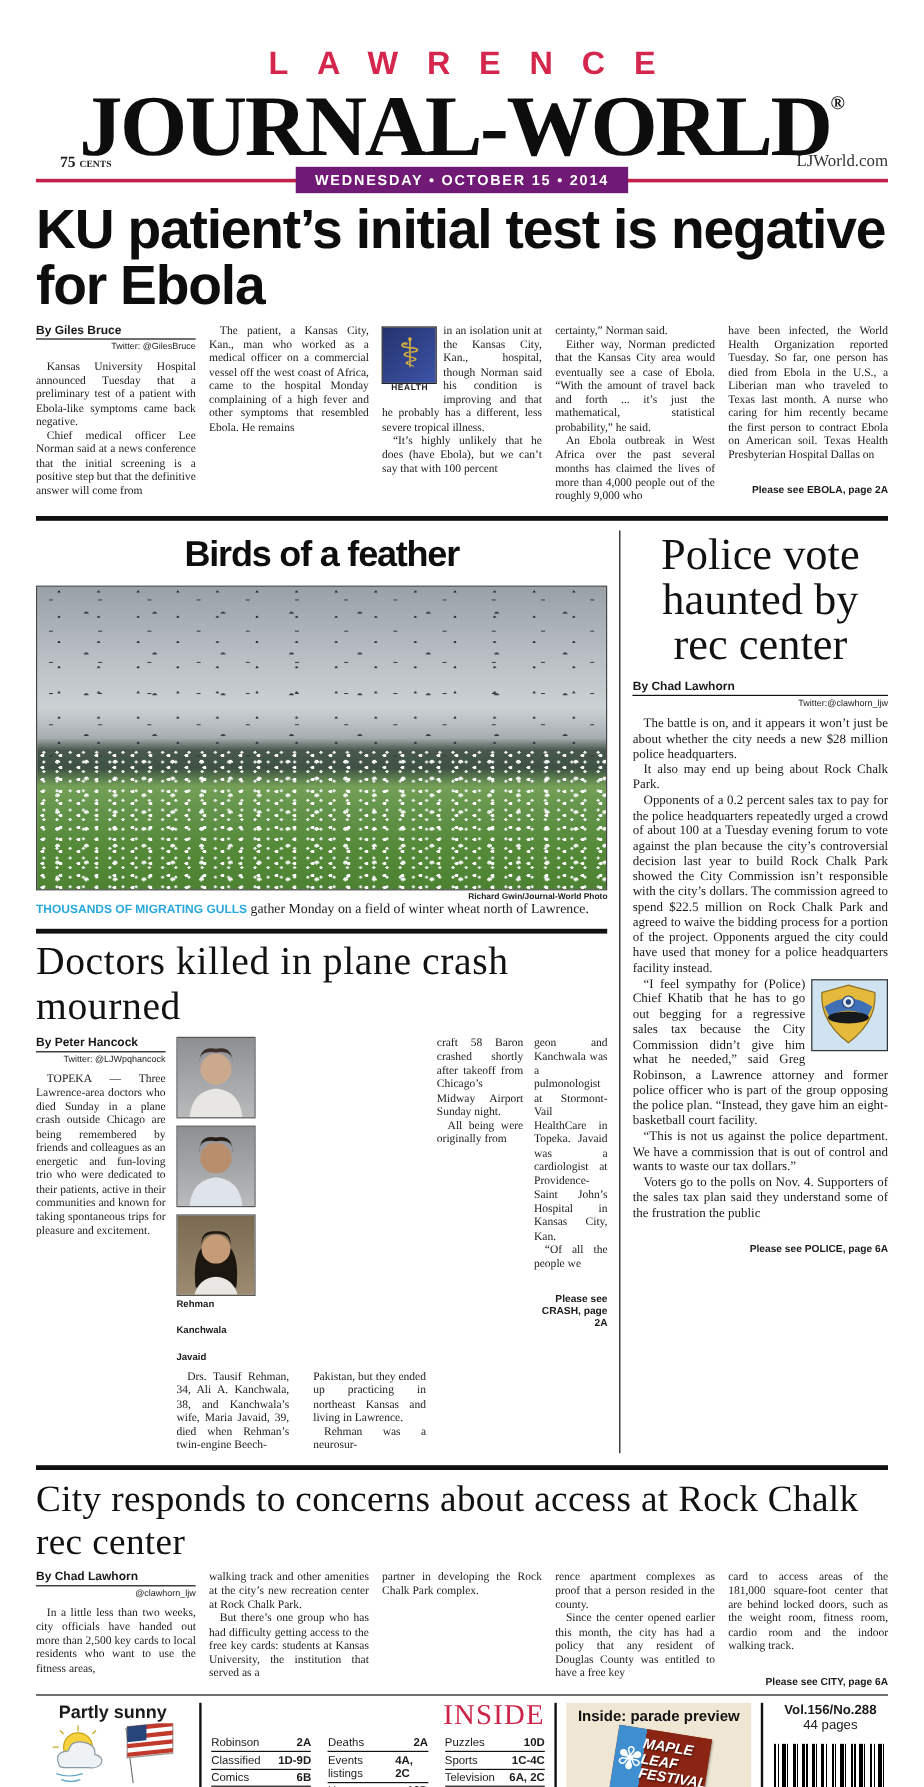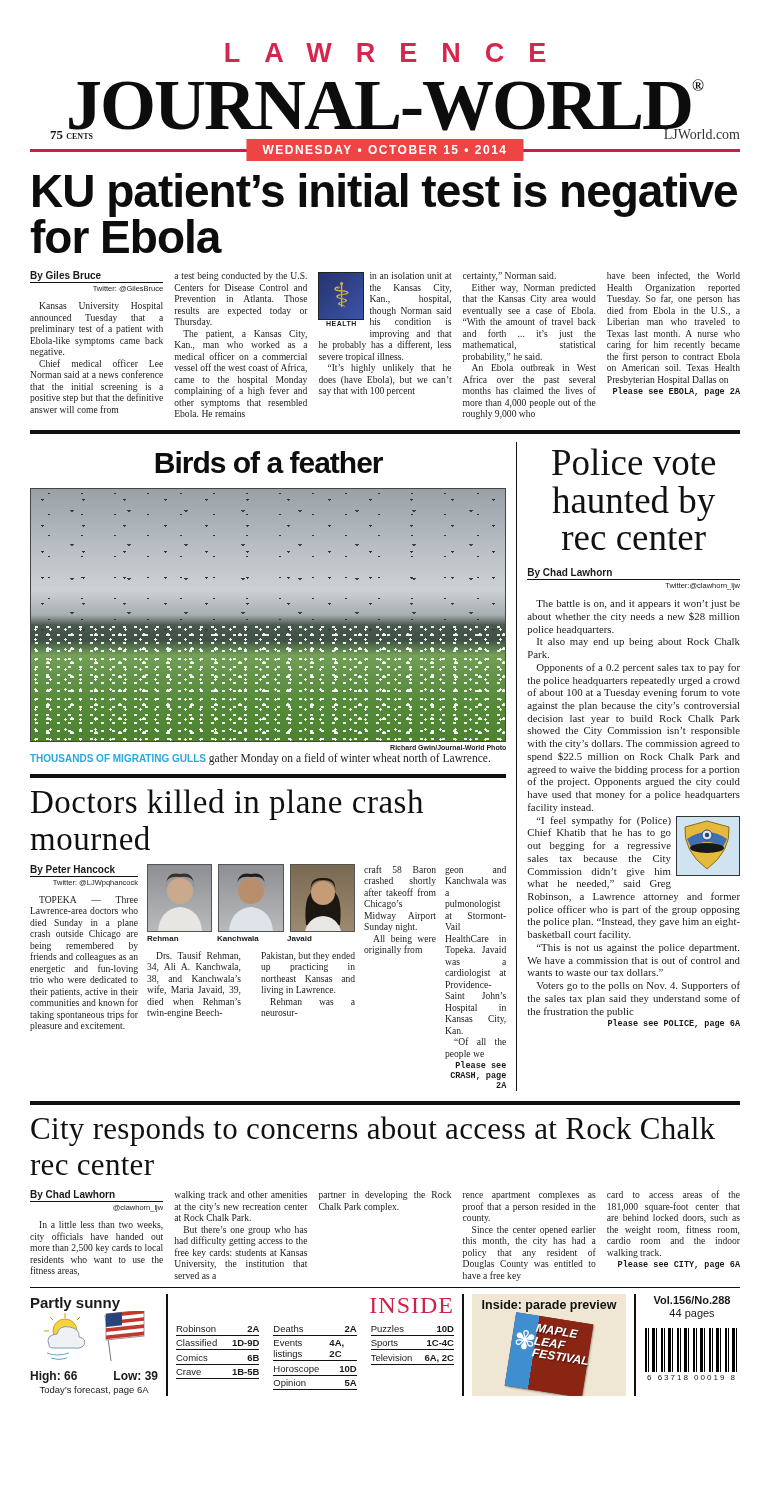--- a/index.html
+++ b/index.html
@@ -8,34 +8,34 @@
   
   .mast{text-align:center;position:relative;}
   .mast-city{font-family:"Liberation Sans",sans-serif;font-weight:700;font-size:27px;color:#d5274d;letter-spacing:24px;margin-top:32px;text-indent:24px;}
   .mast-title{font-family:"Liberation Serif",serif;font-weight:700;font-size:72px;letter-spacing:-2px;color:#0d0d0d;line-height:.95;margin-top:2px;}
   .mast-title sup{font-size:16px;letter-spacing:0;vertical-align:38px;}
   .mast-row{display:flex;justify-content:space-between;align-items:flex-end;font-family:Liberation Serif, serif;margin-top:-12px;margin-left:20px;}
   .price{font-weight:700;font-size:13px;}
   .price small{font-size:8px;font-weight:700;}
   .site{font-size:14px;color:#333;}
   .mast-rule{position:relative;border-top:3px solid #c22148;margin-top:6px;height:14px;}
-  .datebox{position:absolute;left:50%;top:-13px;transform:translateX(-50%);background:#ef4444;color:#fff;font:700 12px "Liberation Sans",sans-serif;letter-spacing:1.5px;padding:4px 16px;white-space:nowrap;}
+  .datebox{position:absolute;left:50%;top:-13px;transform:translateX(-50%);background:#701a75;color:#fff;font:700 12px "Liberation Sans",sans-serif;letter-spacing:1.5px;padding:4px 16px;white-space:nowrap;}
   
   .h-impact{font-family:"Liberation Sans",sans-serif;font-weight:800;color:#0d0d0d;letter-spacing:-1px;}
   .lead-head{font-size:46px;line-height:1;margin:2px 0 10px 0;}
   .birds-head{font-size:30px;text-align:center;margin:4px 0 8px 0;}
   .h-serif{font-family:"Liberation Serif",serif;font-weight:400;color:#111;}
   
   .cols{display:flex;gap:11px;}
   .col{flex:1;min-width:0;}
   .np p{margin:0;font-size:9.6px;line-height:1.2;text-align:justify;text-indent:9px;}
   .np p.noind{text-indent:0;}
   .byline{font-family:"Liberation Sans",sans-serif;font-weight:700;font-size:10px;border-bottom:1.5px solid #111;padding-bottom:1px;}
   .twline{font-family:"Liberation Sans",sans-serif;font-size:7.5px;text-align:right;color:#222;margin:1px 0 7px 0;}
-  .seeline{font-family:Liberation Mono, monospace;font-weight:700;font-size:8.5px;text-align:right;margin-top:2px;}
+  .seeline{font-family:Liberation Sans, sans-serif;font-weight:700;font-size:8.5px;text-align:right;margin-top:18px;}
   .rule-thick{border:none;border-top:4px solid #111;margin:10px 0 0 0;}
   
   .health{float:left;width:46px;margin:2px 5px 2px 0;text-align:center;}
   .health .hbox{width:44px;height:46px;background:linear-gradient(135deg,#25336e,#3c54a8);color:#d9b13c;font-size:34px;line-height:46px;border:1px solid #222;}
   .health .hlab{font:700 7px "Liberation Sans",sans-serif;letter-spacing:.5px;}
   
   .mid{display:flex;margin-top:8px;}
   .mid-left{width:497px;padding-right:10px;}
   .mid-div{width:0;border-left:1.5px solid #111;}
   .mid-right{width:222px;padding-left:10px;}
@@ -49,37 +49,37 @@
     background-size:15px 10px,24px 14px,11px 8px;}
   .credit{font:700 7px "Liberation Sans",sans-serif;text-align:right;color:#222;margin-top:2px;}
   .caption{font-size:11.5px;margin-top:1px;}
   .caption b{font-family:"Liberation Sans",sans-serif;font-weight:700;font-size:10px;color:#29a8df;}
   .crash-head{font-size:33px;letter-spacing:.5px;margin:6px 0 6px 0;}
   .crash-cols{display:flex;gap:9px;}
   .crash-c1{width:108px;flex:none;}
   .crash-photo{width:208px;flex:none;}
   .crash-c4{width:72px;flex:none;}
   .crash-c5{flex:1;min-width:0;}
-  .heads{display:flex;gap:6px;}
+  .heads{display:flex;gap:6px;flex-direction:column;}
   .headshot{width:64px;height:66px;border:1px solid #555;position:relative;overflow:hidden;}
   .hs-m{background:linear-gradient(180deg,#8d8f93,#b9babb);}
   .hs-w{background:linear-gradient(180deg,#7a6a52,#9c8b70);}
   .hname{font:700 8px "Liberation Sans",sans-serif;margin:2px 0 5px 0;}
   .subcols{display:flex;gap:20px;margin-top:2px;align-items:center;}
   .subcols>div{flex:1;min-width:0;}
   
   .pol-head{font-size:37px;line-height:1.02;text-align:center;margin:2px 0 10px 0;}
   .pol-body p{font-size:10.8px;line-height:1.18;}
   .badge{float:right;width:62px;height:58px;margin:2px 0 2px 5px;border:1px solid #333;background:#cfe3f0;}
   
   .city-head{font-size:31px;letter-spacing:.3px;margin:6px 0 6px 0;}
   
   .infobar{display:flex;margin-top:6px;border-top:1.5px solid #111;padding-top:6px;align-items:stretch;}
   .w-block{width:128px;flex:none;font-family:"Liberation Sans",sans-serif;text-align:center;}
-  .w-cond{font-weight:800;font-size:15px;text-align:left;}
+  .w-cond{font-weight:800;font-size:15px;text-align:center;}
   .w-hl{display:flex;justify-content:space-between;font-weight:800;font-size:12px;margin-top:2px;}
   .w-fc{font-size:9.5px;color:#222;margin-top:1px;}
   .vdiv{width:0;border-left:2px solid #111;margin:0 8px;}
   .inside-block{flex:1;}
   .inside-title{font-family:"Liberation Serif",serif;font-size:24px;color:#cc2348;text-align:right;letter-spacing:1px;margin-top:-2px;}
   .idx-cols{display:flex;gap:14px;margin-top:2px;}
   .idx{flex:1;}
   .idx-row{display:flex;justify-content:space-between;border-bottom:1.5px solid #111;font-family:"Liberation Sans",sans-serif;font-size:9.5px;padding:1.5px 0 1px 0;}
   .idx-row .pg{font-weight:700;}
   .parade{width:146px;flex:none;background:#efe7d3;text-align:center;padding:4px 4px;position:relative;overflow:hidden;}
@@ -114,21 +114,20 @@
   <div class="lead np">
     <div class="h-impact lead-head">KU patient’s initial test is negative for Ebola</div>
     <div class="cols">
       <div class="col">
         <div class="byline">By Giles Bruce</div>
         <div class="twline">Twitter: @GilesBruce</div>
         <p>Kansas University Hospital announced Tuesday that a preliminary test of a patient with Ebola-like symptoms came back negative.</p>
         <p>Chief medical officer Lee Norman said at a news conference that the initial screening is a positive step but that the definitive answer will come from</p>
       </div>
       <div class="col">
-        <p class="noind">a test being conducted by the U.S. Centers for Disease Control and Prevention in Atlanta. Those results are expected today or Thursday.</p>
         <p>The patient, a Kansas City, Kan., man who worked as a medical officer on a commercial vessel off the west coast of Africa, came to the hospital Monday complaining of a high fever and other symptoms that resembled Ebola. He remains</p>
       </div>
       <div class="col">
         <div class="health">
           <div class="hbox">⚕</div>
           <div class="hlab">HEALTH</div>
         </div>
         <p class="noind">in an isolation unit at the Kansas City, Kan., hospital, though Norman said his condition is improving and that he probably has a different, less severe tropical illness.</p>
         <p>“It’s highly unlikely that he does (have Ebola), but we can’t say that with 100 percent</p>
       </div>

